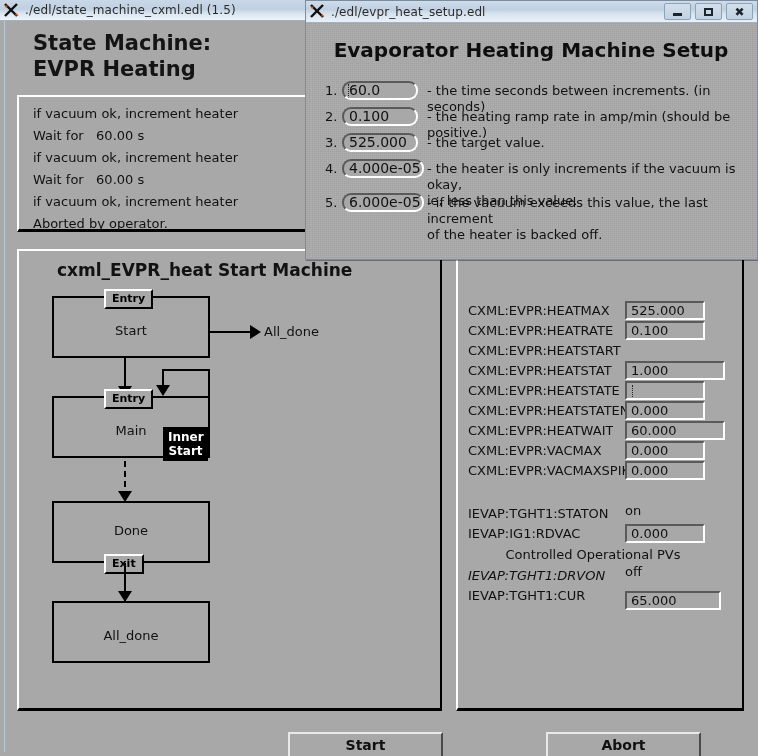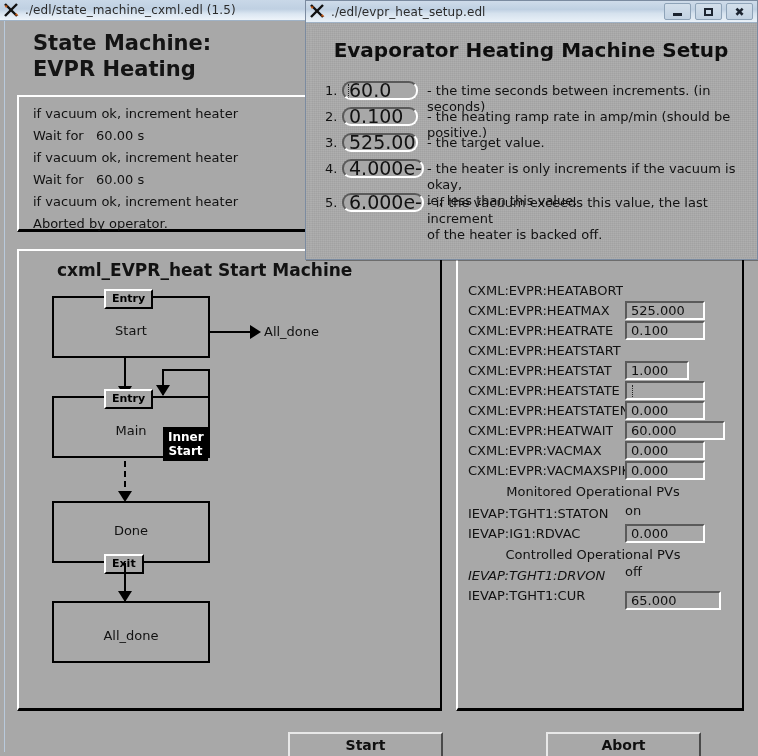--- a/index.html
+++ b/index.html
@@ -315,21 +315,21 @@
     position: absolute;
     width: 76px;
     height: 19px;
     box-sizing: border-box;
     background: #a8a8a8;
     border-top: 2px solid #5a5a5a;
     border-left: 2px solid #5a5a5a;
     border-right: 2px solid #ffffff;
     border-bottom: 2px solid #ffffff;
     font-family: "DejaVu Sans", sans-serif;
-    font-size: 19px;
+    font-size: 14px;
     color: #111;
     line-height: 15px;
     padding-left: 5px;
     white-space: nowrap;
     overflow: hidden;
     border-radius: 9px;
   }
   .dlg-desc {
     position: absolute;
     font-family: "DejaVu Sans", sans-serif;
@@ -420,51 +420,49 @@
         <div class="vline" style="left:105px; top:312px; height:38px;"></div>
         <div class="arrow-down" style="left:99px; top:340px;"></div>
 
         <div class="state-box" style="left:33px; top:350px; width:158px; height:62px;">
           <div class="state-name" style="top:25px;">All_done</div>
         </div>
       </div>
 
       <div class="panel-sunken dither" style="left:451px; top:228px; width:288px; height:462px;">
 
-        <div class="pv-name" style="left:10px; top:32px;">CXML:EVPR:HEATABORT</div>
 
         <div class="pv-name" style="left:10px; top:52px;">CXML:EVPR:HEATMAX</div>
         <div class="pv-value-field" style="left:167px; top:50px; width:80px;">525.000</div>
 
         <div class="pv-name" style="left:10px; top:72px;">CXML:EVPR:HEATRATE</div>
         <div class="pv-value-field" style="left:167px; top:70px; width:80px;">0.100</div>
 
         <div class="pv-name" style="left:10px; top:92px;">CXML:EVPR:HEATSTART</div>
 
         <div class="pv-name" style="left:10px; top:112px;">CXML:EVPR:HEATSTAT</div>
-        <div class="pv-value-field" style="left:167px; top:110px; width:64px;">1.000</div>
+        <div class="pv-value-field" style="left:167px; top:110px; width:100px;">1.000</div>
 
         <div class="pv-name" style="left:10px; top:132px;">CXML:EVPR:HEATSTATE</div>
         <div class="pv-value-field" style="left:167px; top:130px; width:80px;">
           <span class="caret" style="left:5px; top:2px;"></span>
         </div>
 
         <div class="pv-name" style="left:10px; top:152px; width:158px;">CXML:EVPR:HEATSTATENO</div>
         <div class="pv-value-field" style="left:167px; top:150px; width:80px;">0.000</div>
 
         <div class="pv-name" style="left:10px; top:172px;">CXML:EVPR:HEATWAIT</div>
         <div class="pv-value-field" style="left:167px; top:170px; width:100px;">60.000</div>
 
         <div class="pv-name" style="left:10px; top:192px;">CXML:EVPR:VACMAX</div>
         <div class="pv-value-field" style="left:167px; top:190px; width:80px;">0.000</div>
 
         <div class="pv-name" style="left:10px; top:212px; width:158px;">CXML:EVPR:VACMAXSPIKE</div>
         <div class="pv-value-field" style="left:167px; top:210px; width:80px;">0.000</div>
 
-        <div class="pv-section" style="left:0px; top:233px; width:270px;">Monitored Operational PVs</div>
 
         <div class="pv-name" style="left:10px; top:255px;">IEVAP:TGHT1:STATON</div>
         <div class="pv-text" style="left:167px; top:252px;">on</div>
 
         <div class="pv-name" style="left:10px; top:275px;">IEVAP:IG1:RDVAC</div>
         <div class="pv-value-field" style="left:167px; top:273px; width:80px;">0.000</div>
 
         <div class="pv-section" style="left:0px; top:296px; width:270px;">Controlled Operational PVs</div>
 
         <div class="pv-name" style="left:10px; top:317px;font-style:italic;">IEVAP:TGHT1:DRVON</div>

